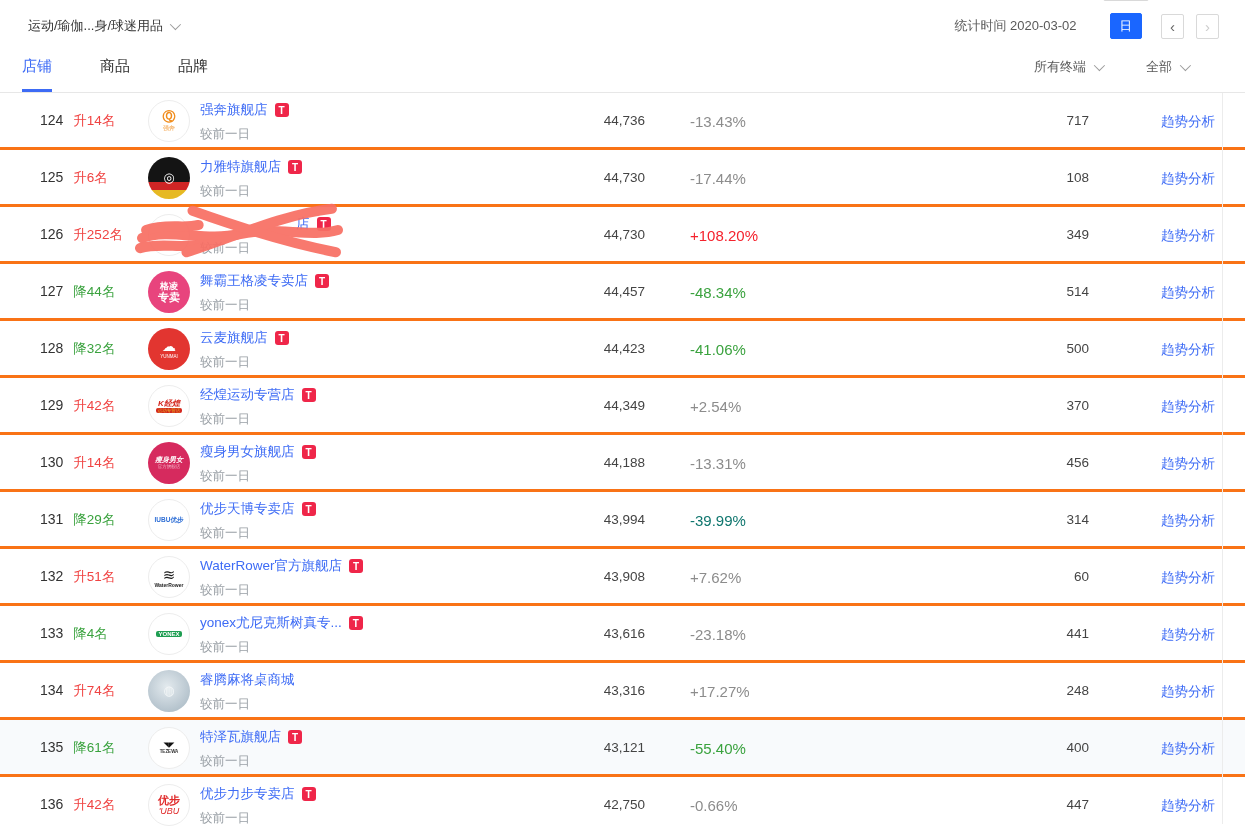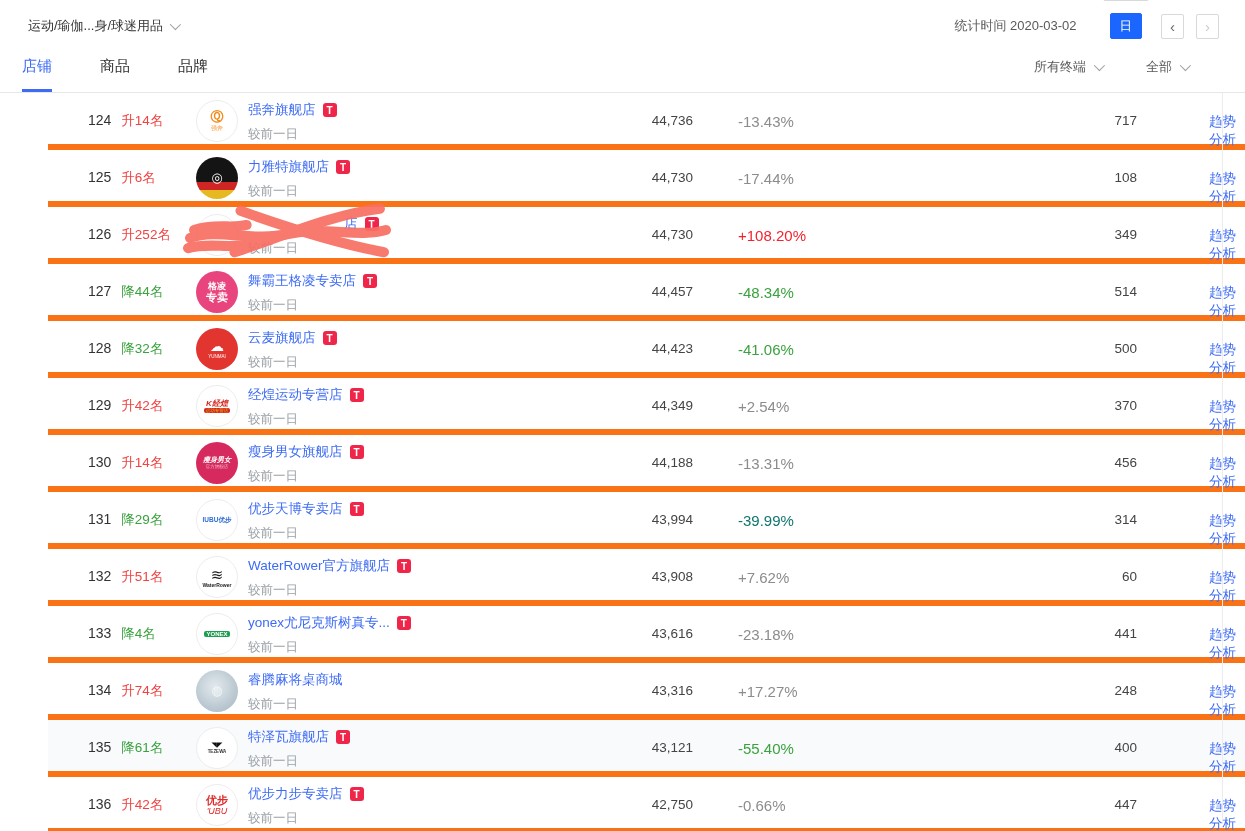--- a/index.html
+++ b/index.html
@@ -36,21 +36,21 @@
     align-items:center;justify-content:space-between;background:#fff;
   }
   .tabs{display:flex;align-items:stretch;padding-left:22px;gap:48px;height:100%;text-align:right;}
   .tab{position:relative;display:flex;align-items:center;font-size:15px;color:#333;cursor:pointer;}
   .tab.active{color:#3d6bf5;}
   .tab.active::after{content:"";position:absolute;left:0;bottom:0;width:30px;height:3px;background:#3d6bf5;}
   .filters{display:flex;align-items:center;gap:44px;padding-right:57px;}
   .filter{display:flex;align-items:center;gap:8px;font-size:13px;color:#595959;cursor:pointer;}
   
   .table{position:absolute;top:93px;left:0;width:1245px;}
-  .row{position:relative;height:57px;border-bottom:6px solid #f97316;box-sizing:border-box;background:#fff;margin-left:48px;}
+  .row{position:relative;height:57px;border-bottom:3px solid #f97316;box-sizing:border-box;background:#fff;}
   .row.hl{background:#f8fafc;}
   .r-rankline{position:absolute;left:40px;top:19px;font-size:14px;color:#333;white-space:nowrap;}
   .r-change{margin-left:10px;font-size:13.5px;}
   .r-change.up{color:#f04342;}
   .r-change.down{color:#3aa23e;}
   .logo{
     position:absolute;left:148px;top:7px;width:42px;height:42px;border-radius:50%;
     display:flex;flex-direction:column;align-items:center;justify-content:center;
     overflow:hidden;box-sizing:border-box;line-height:1.15;text-align:center;
   }

